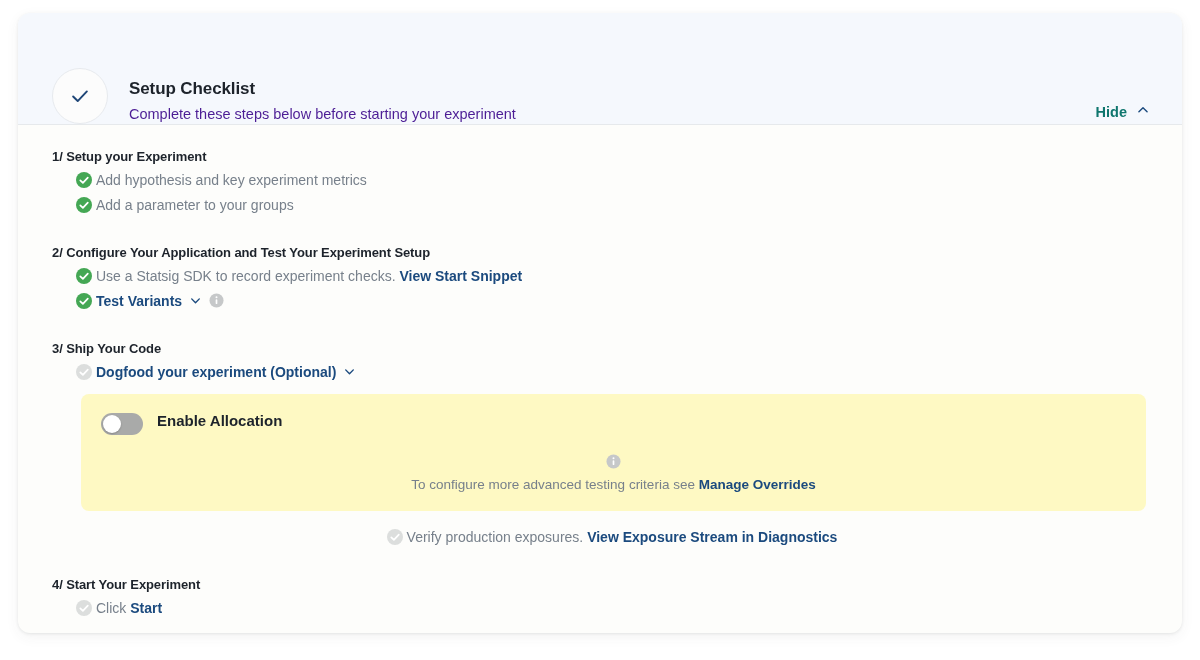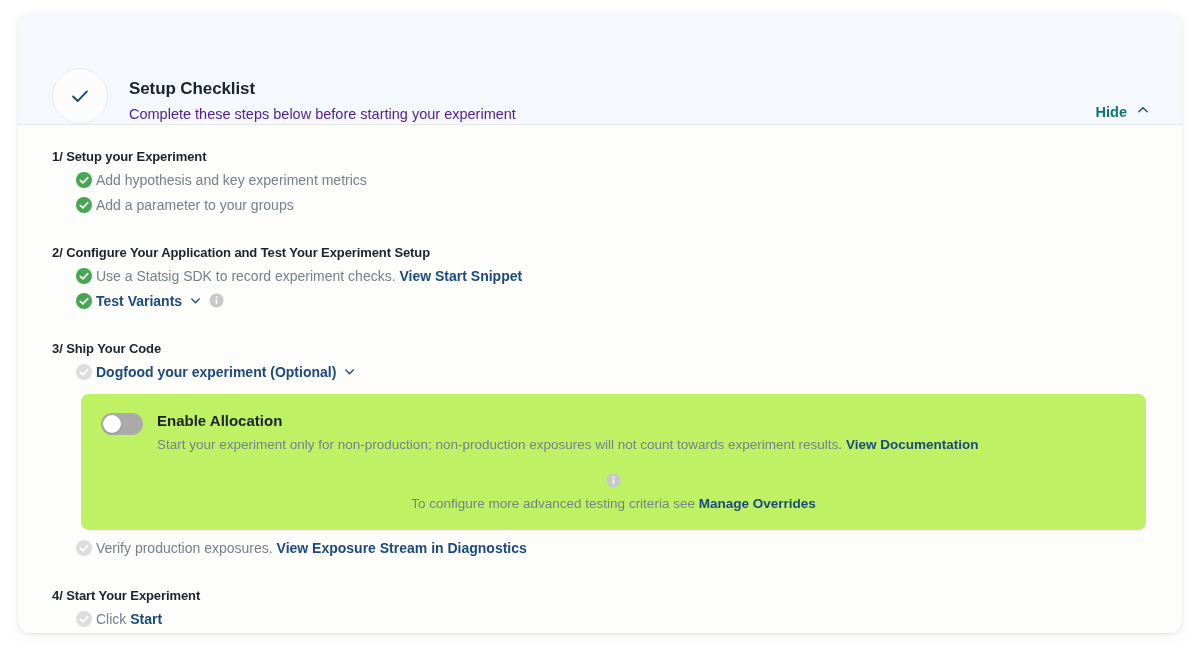--- a/index.html
+++ b/index.html
@@ -135,21 +135,21 @@
     width: 13px;
     height: 13px;
     vertical-align: -1px;
     margin: 0 3px;
   }
 
   
   .alloc-panel {
     margin: 12px 0 0 29px;
     width: 1065px;
-    background: #bef264;
+    background: #fef9c3;
     border-radius: 8px;
     padding: 17px 20px 19px 20px;
     box-sizing: border-box;
   }
   .alloc-row {
     display: flex;
     align-items: flex-start;
     gap: 14px;
   }
   .toggle {
@@ -187,21 +187,21 @@
   .alloc-note {
     margin-top: 19px;
     display: flex;
     align-items: center;
     gap: 8px;
     font-size: 13.5px;
     color: #77808b;
     flex-direction: column;
   }
 
-  .tail-step { margin-top: 8px; }
+  .tail-step { margin-top: 16px; justify-content: center; }
 </style>
 </head>
 <body>
 
 <div class="card">
 
   <div class="card-header">
     <div class="header-badge">
       <svg width="22" height="22" viewBox="0 0 24 24" fill="none" stroke="#1f4677" stroke-width="2.1" stroke-linecap="round" stroke-linejoin="round">
         <polyline points="4.5,12.5 9.5,17.5 19.5,7"></polyline>
@@ -308,24 +308,20 @@
         </span>
       </div>
 
       <div class="alloc-panel">
         <div class="alloc-row">
           <div class="toggle">
             <div class="knob"></div>
           </div>
           <div>
             <div class="alloc-title">Enable Allocation</div>
-            <div class="alloc-desc">
-              <span>Start your experiment only for non-production; non-production exposures will not count towards experiment results.</span>
-              <span class="ilink">View Documentation</span>
-            </div>
           </div>
         </div>
         <div class="alloc-note">
           <span class="info-ico">
             <svg width="15" height="15" viewBox="0 0 16 16">
               <circle cx="8" cy="8" r="7.5" fill="#c6c8c9"></circle>
               <circle cx="8" cy="4.6" r="1.05" fill="#ffffff"></circle>
               <rect x="7.1" y="6.6" width="1.8" height="5.2" rx="0.9" fill="#ffffff"></rect>
             </svg>
           </span>

